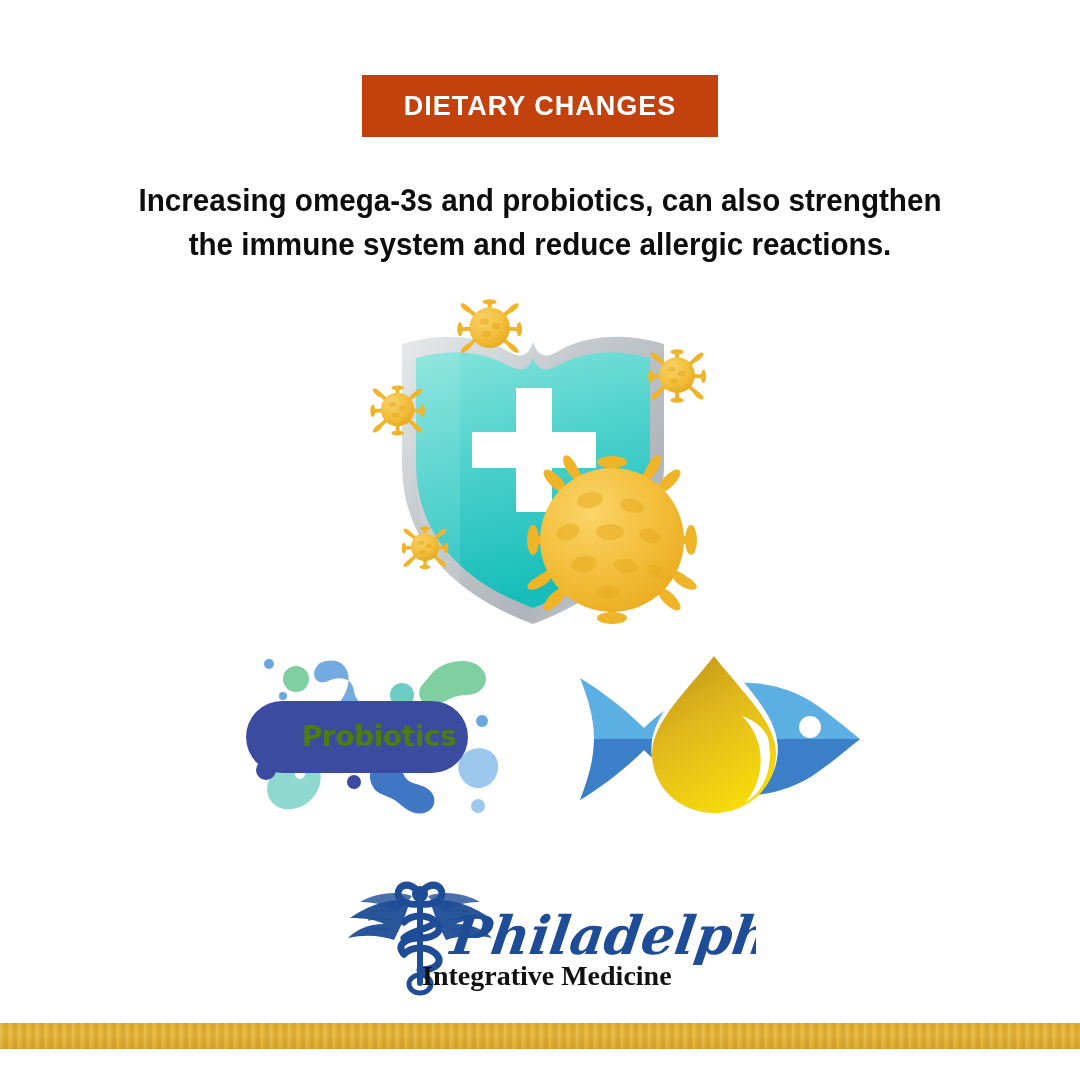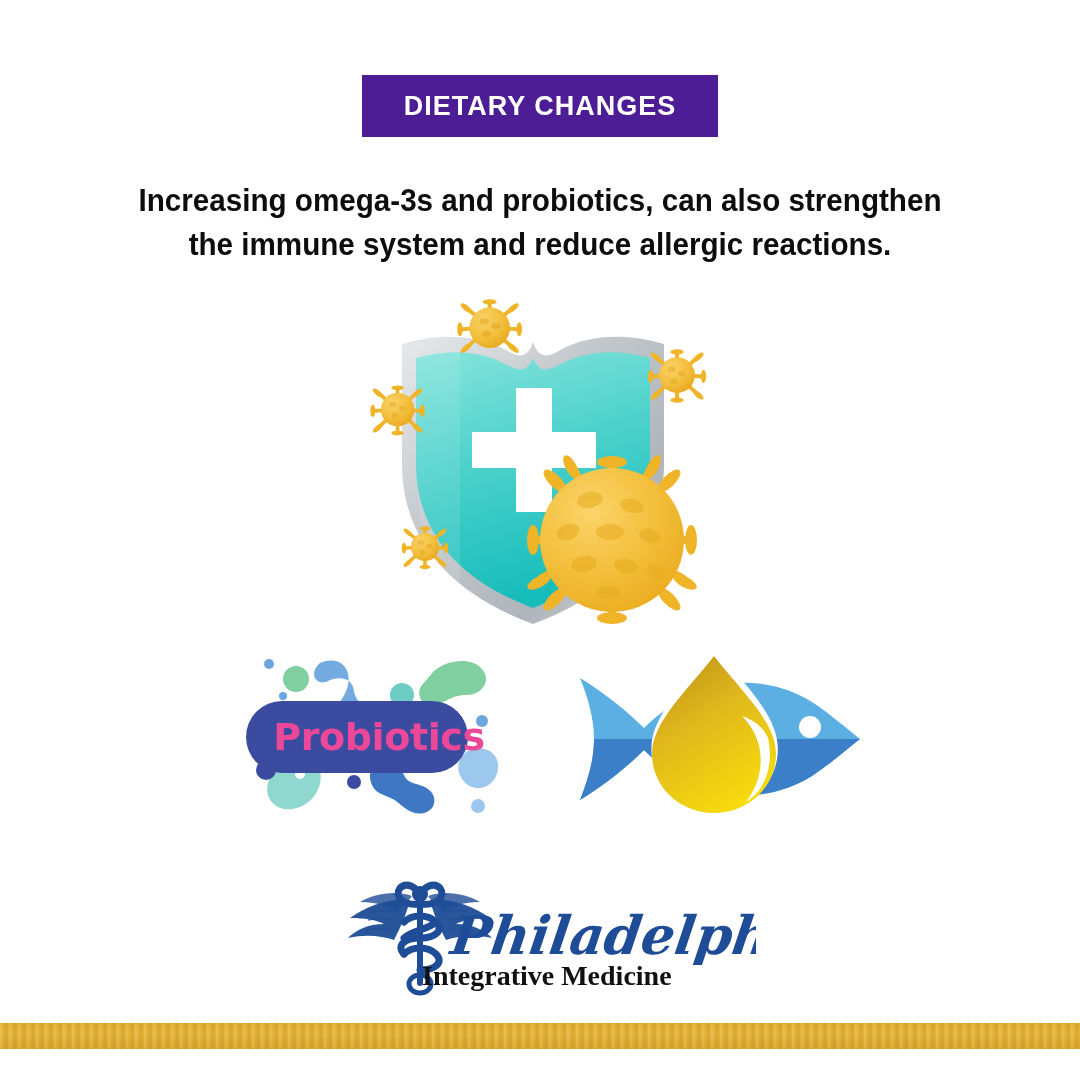--- a/index.html
+++ b/index.html
@@ -9,21 +9,21 @@
     font-family:"Liberation Sans", sans-serif;
     overflow:hidden;
     position:relative;
   }
 
   
   .header-banner{
     position:absolute;
     left:362px; top:75px;
     width:356px; height:62px;
-    background:#4c1d95;
+    background:#c2410c;
     display:flex;align-items:center;justify-content:center;
   }
   .header-banner .title{
     color:#ffffff;
     font-size:27px;
     font-weight:bold;
     letter-spacing:1.0px;
     font-family:"Liberation Sans", sans-serif;
   }
 
@@ -57,22 +57,22 @@
   }
   .probiotics-art svg{display:block;width:100%;height:100%;}
   .probiotics-label{
     position:absolute;
     left:238px; top:643px;
     width:292px; height:185px;
     display:flex;align-items:center;justify-content:center;
     pointer-events:none;
   }
   .probiotics-label span{
-    color:#ec4899;
-    font-size:38px;
+    color:#4d7c0f;
+    font-size:28px;
     font-weight:bold;
     letter-spacing:-0.4px;
     transform:translate(-5px,1px);
     font-family:"DejaVu Sans", sans-serif;
   }
 
   
   .fish-art{
     position:absolute;
     left:568px; top:650px;

